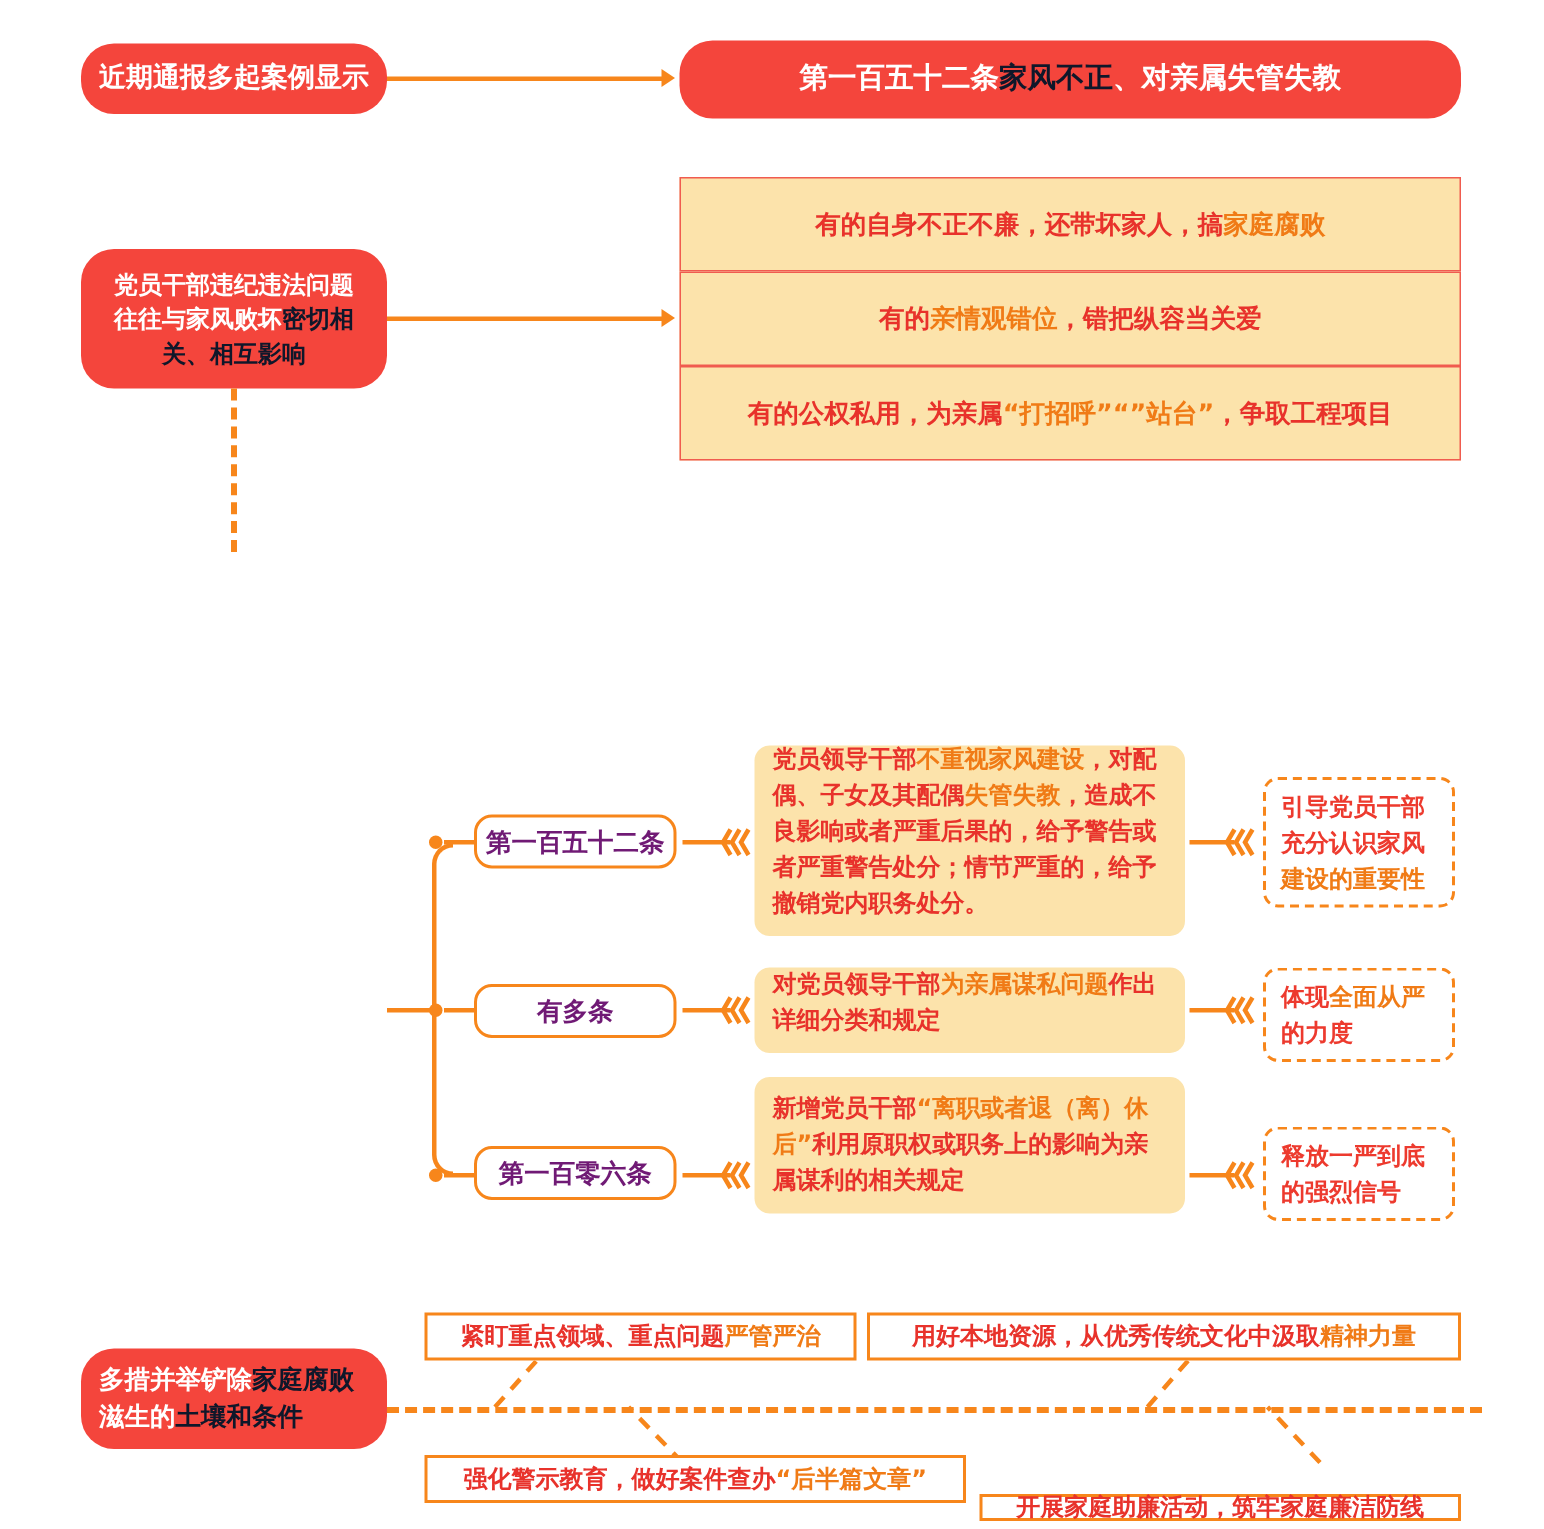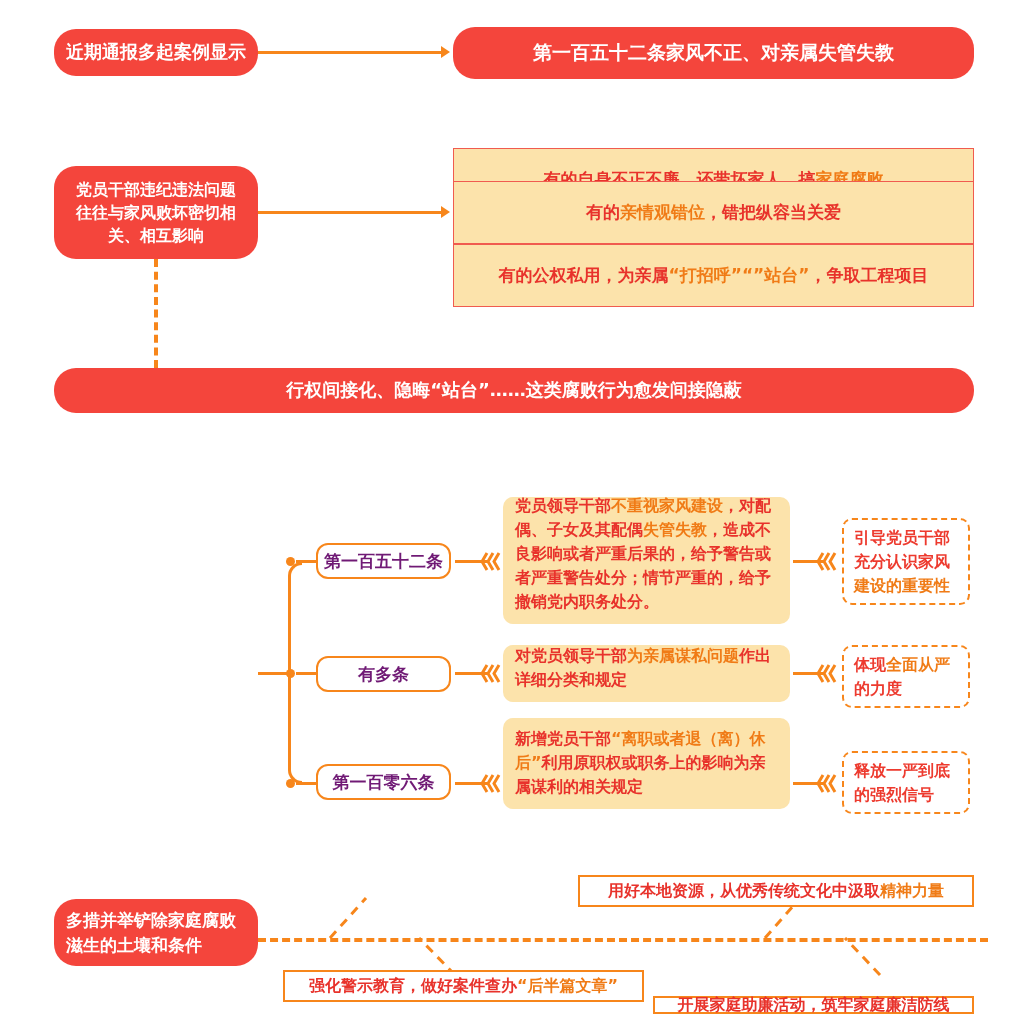--- a/index.html
+++ b/index.html
@@ -10,21 +10,21 @@
   }
   .stage{position:absolute;left:0;top:0;width:1029px;height:1019px;overflow:hidden;}
   .abs{position:absolute;box-sizing:border-box;}
 
   
   .red-box{
     background:#F4453C;border-radius:22px;color:#ffffff;
     display:flex;align-items:center;justify-content:center;
     text-align:center;font-weight:bold;line-height:1.45;
   }
-  .hl-y{color:#ffffff;text-align:right;}
+  .hl-y{color:#0f172a;text-align:right;}
   .hl-o{color:#F07B16;}
   .hl-r{color:#ED3A2E;}
 
   .beige-row{
     background:#FCE3AB;border:1.5px solid #F05B4F;
     display:flex;align-items:center;justify-content:center;
     color:#E8322B;font-weight:bold;text-align:center;
   }
   .beige-card{
     background:#FCE3AB;border-radius:10px;color:#E8322B;
@@ -91,42 +91,38 @@
     <div>党员干部违纪违法问题</div>
     <div>
       <span>往往与家风败坏</span><span class="hl-y">密切相</span>
     </div>
     <div class="hl-y">关、相互影响</div>
   </div>
 
   <div class="abs hline" style="left:258px;top:211px;width:184px;"></div>
   <div class="abs tri" style="left:441px;top:206px;"></div>
 
-  <div class="abs beige-row" style="left:453px;top:118px;width:521px;height:63px;font-size:17px;margin-top:30px;">
+  <div class="abs beige-row" style="left:453px;top:118px;width:521px;height:63px;font-size:17px;">
     <span>有的自身不正不廉，还带坏家人，搞</span>
       <span class="hl-o">家庭腐败</span>
       <span></span>
   </div>
   <div class="abs beige-row" style="left:453px;top:181px;width:521px;height:63px;font-size:17px;">
     <span>有的</span>
       <span class="hl-o">亲情观错位</span>
       <span>，错把纵容当关爱</span>
   </div>
   <div class="abs beige-row" style="left:453px;top:244px;width:521px;height:63px;font-size:17px;">
     <span>有的公权私用，为亲属</span>
       <span class="hl-o">“打招呼”“”站台”</span>
       <span>，争取工程项目</span>
   </div>
 
   <div class="abs vdash" style="left:154px;top:259px;height:109px;"></div>
 
-  <div class="abs red-box" style="left:54px;top:368px;width:920px;height:45px;font-size:18px;">
-    <span>行权间接化、隐晦“站台”……这类腐败行为愈发</span>
-      <span class="hl-y">间接隐蔽</span>
-  </div>
 
 
   <div class="abs hline" style="left:258px;top:672px;width:32px;"></div>
   <div class="abs bracket" style="left:288px;top:562px;width:14px;height:222px;"></div>
   <div class="abs dot" style="left:286px;top:557px;"></div>
   <div class="abs dot" style="left:286px;top:669px;"></div>
   <div class="abs dot" style="left:286px;top:779px;"></div>
   <div class="abs hline" style="left:296px;top:560px;width:20px;"></div>
   <div class="abs hline" style="left:296px;top:672px;width:20px;"></div>
   <div class="abs hline" style="left:296px;top:782px;width:20px;"></div>
@@ -240,20 +236,24 @@
 
   <svg class="ovl" width="1029" height="1019">
     <g stroke="#F7861B" stroke-width="3" fill="none" stroke-dasharray="9 7">
       <path d="M330 938 L366 898"></path>
       <path d="M455 975 L419 938"></path>
       <path d="M765 938 L800 898"></path>
       <path d="M880 975 L845 938"></path>
     </g>
   </svg>
 
+  <div class="abs solid-card" style="left:283px;top:875px;width:288px;height:32px;font-size:16px;">
+    <span>紧盯重点领域、重点问题</span>
+      <span class="hl-o">严管严治</span>
+  </div>
   <div class="abs solid-card" style="left:578px;top:875px;width:396px;height:32px;font-size:16px;">
     <span>用好本地资源，从优秀传统文化中汲取</span>
       <span class="hl-o">精神力量</span>
   </div>
   <div class="abs solid-card" style="left:283px;top:970px;width:361px;height:32px;font-size:16px;">
     <span>强化警示教育，做好案件查办</span>
       <span class="hl-o">“后半篇文章”</span>
   </div>
   <div class="abs solid-card" style="left:653px;top:996px;width:321px;height:18px;font-size:16px;">
     <span>开展家庭助廉活动，筑牢家庭廉洁防线</span>

